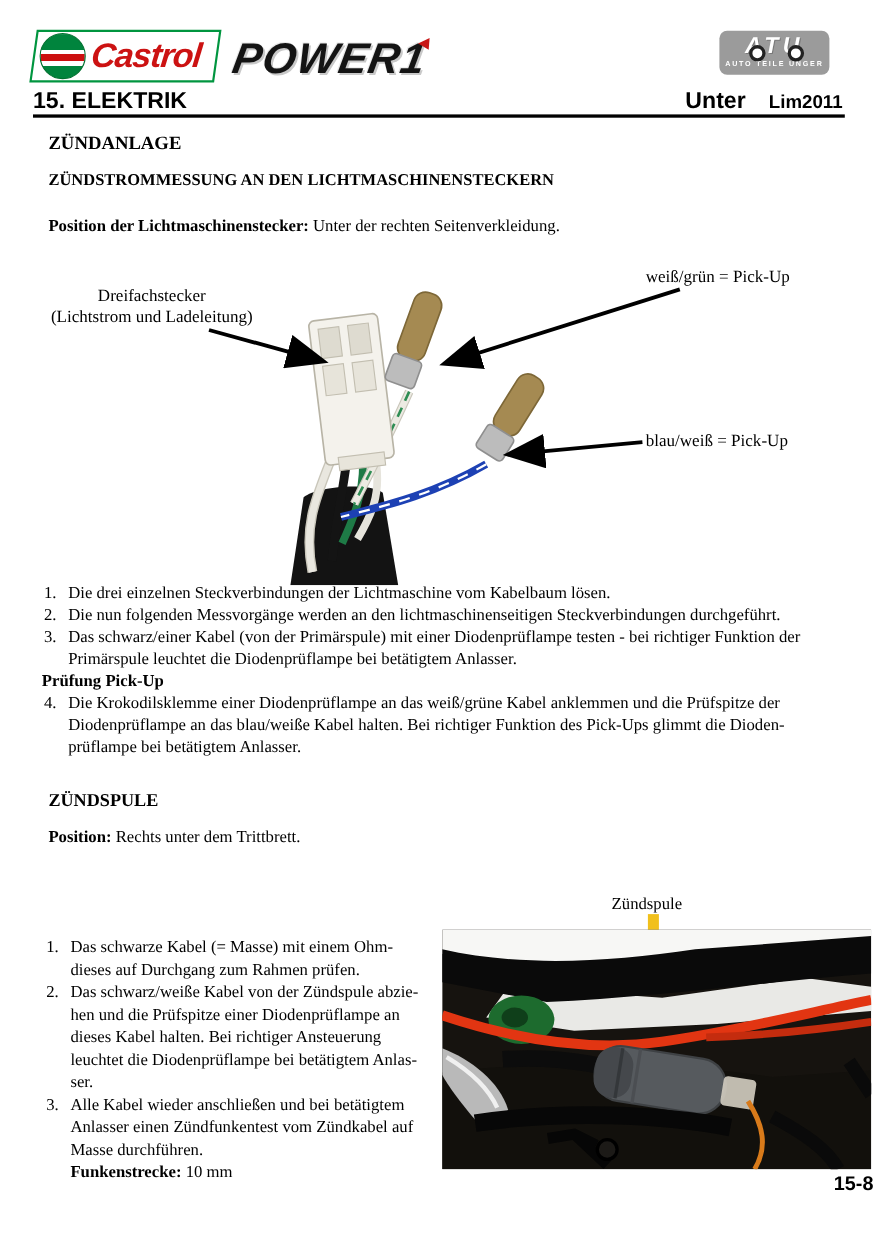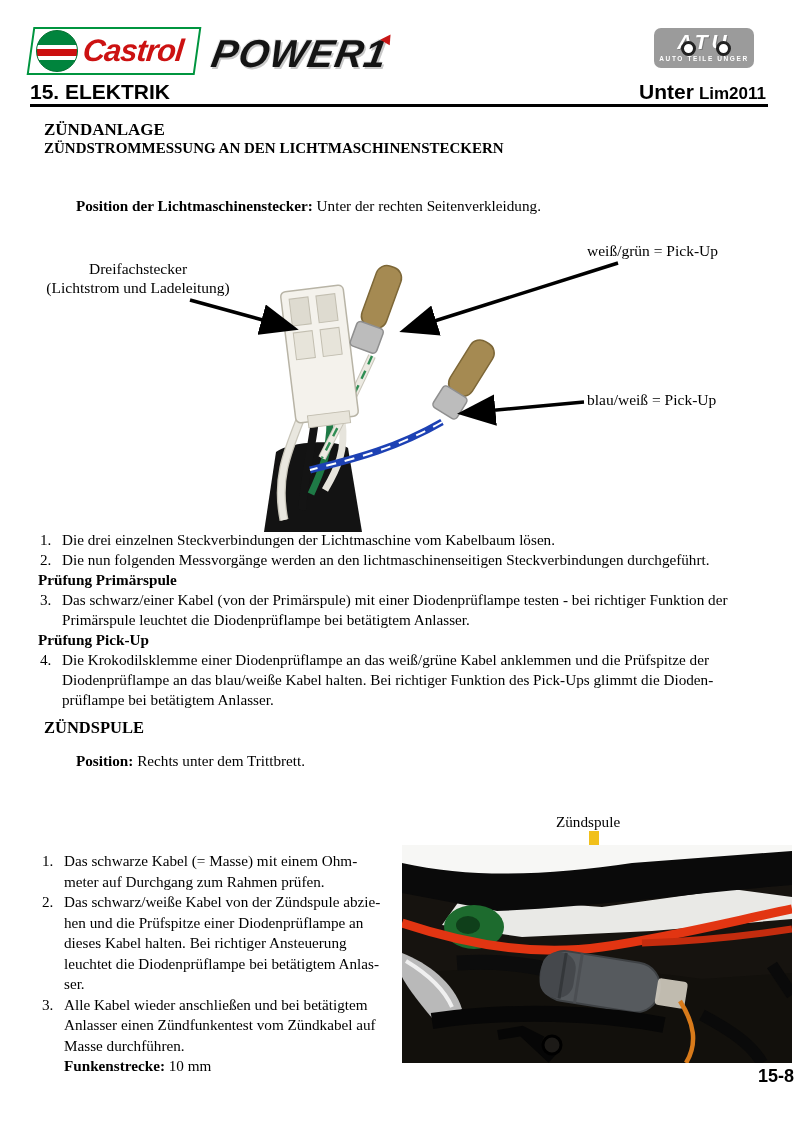--- a/index.html
+++ b/index.html
@@ -51,27 +51,27 @@
   }
   .chapter {
     position:absolute; left:30px; top:80px;
     font-family:"Liberation Sans", sans-serif; font-weight:bold; font-size:21px;
   }
   .model-line {
     position:absolute; right:28px; top:80px; text-align:right;
     font-family:"Liberation Sans", sans-serif; font-weight:bold;
   }
   .model { font-size:21px; }
-  .model-code { font-size:17px; margin-left:5px;text-align:center; }
+  .model-code { font-size:17px; margin-left:21px;text-align:center; }
   .header-rule { position:absolute; left:30px; top:104px; width:738px; height:3px; background:#000; }
 
   
   .h-main  { position:absolute; left:44px; top:120px; font-size:17px; font-weight:bold; }
-  .h-sub   { position:absolute; left:44px; top:140px; font-size:15px;   font-weight:bold; }
-  .pos-line{ position:absolute; left:44px; font-size:15.2px;margin-left:32px; }
+  .h-sub   { position:absolute; left:44px; top:156px; font-size:15px;   font-weight:bold; }
+  .pos-line{ position:absolute; left:44px; font-size:15.2px; }
   .pos-line b { font-weight:bold; }
   .lines { white-space:pre-line; }
   .steps { position:absolute; font-size:15.2px; line-height:20px; }
   .step  { position:relative; padding-left:24px; }
   .step-num { position:absolute; left:2px; top:0; }
   .step-heading { font-weight:bold; }
   .h-sec2 { position:absolute; left:44px; top:718px; font-size:16.5px; font-weight:bold; }
   .fig2-label { position:absolute; left:556px; top:813px; font-size:15.2px; }
   .page-num {
     position:absolute; left:0; top:1066px; width:100%; text-align:right;
@@ -168,21 +168,20 @@
 
   <div class="steps" style="left:38px; top:530px; width:742px;">
     <div class="step">
       <span class="step-num">1.</span>
       <div class="lines">Die drei einzelnen Steckverbindungen der Lichtmaschine vom Kabelbaum lösen.</div>
     </div>
     <div class="step">
       <span class="step-num">2.</span>
       <div class="lines">Die nun folgenden Messvorgänge werden an den lichtmaschinenseitigen Steckverbindungen durchgeführt.</div>
     </div>
-    <div class="step-heading">Prüfung Primärspule</div>
     <div class="step">
       <span class="step-num">3.</span>
       <div class="lines">Das schwarz/einer Kabel (von der Primärspule) mit einer Diodenprüflampe testen - bei richtiger Funktion der
 Primärspule leuchtet die Diodenprüflampe bei betätigtem Anlasser.</div>
     </div>
     <div class="step-heading">Prüfung Pick-Up</div>
     <div class="step">
       <span class="step-num">4.</span>
       <div class="lines">Die Krokodilsklemme einer Diodenprüflampe an das weiß/grüne Kabel anklemmen und die Prüfspitze der
 Diodenprüflampe an das blau/weiße Kabel halten. Bei richtiger Funktion des Pick-Ups glimmt die Dioden-
@@ -237,21 +236,21 @@
     <path d="M30,176 C110,164 200,168 262,180" stroke="#070707" stroke-width="16" fill="none"></path>
     <path d="M120,186 L150,214 M96,190 L120,186 L140,196" stroke="#060606" stroke-width="10" fill="none"></path>
     <circle cx="150" cy="200" r="9" fill="#1c1a17" stroke="#000" stroke-width="3"></circle>
     <path d="M300,170 C330,186 350,200 360,218 M370,120 L390,150" stroke="#0a0a0a" stroke-width="12" fill="none"></path>
   </svg>
 
   <div class="steps" style="left:40px; top:851px; width:374px; line-height:20.5px;">
     <div class="step">
       <span class="step-num">1.</span>
       <div class="lines">Das schwarze Kabel (= Masse) mit einem Ohm-
-meter auf Durchgang zum Rahmen prüfen.</div>
+dieses auf Durchgang zum Rahmen prüfen.</div>
     </div>
     <div class="step">
       <span class="step-num">2.</span>
       <div class="lines">Das schwarz/weiße Kabel von der Zündspule abzie-
 hen und die Prüfspitze einer Diodenprüflampe an
 dieses Kabel halten. Bei richtiger Ansteuerung
 leuchtet die Diodenprüflampe bei betätigtem Anlas-
 ser.</div>
     </div>
     <div class="step">

